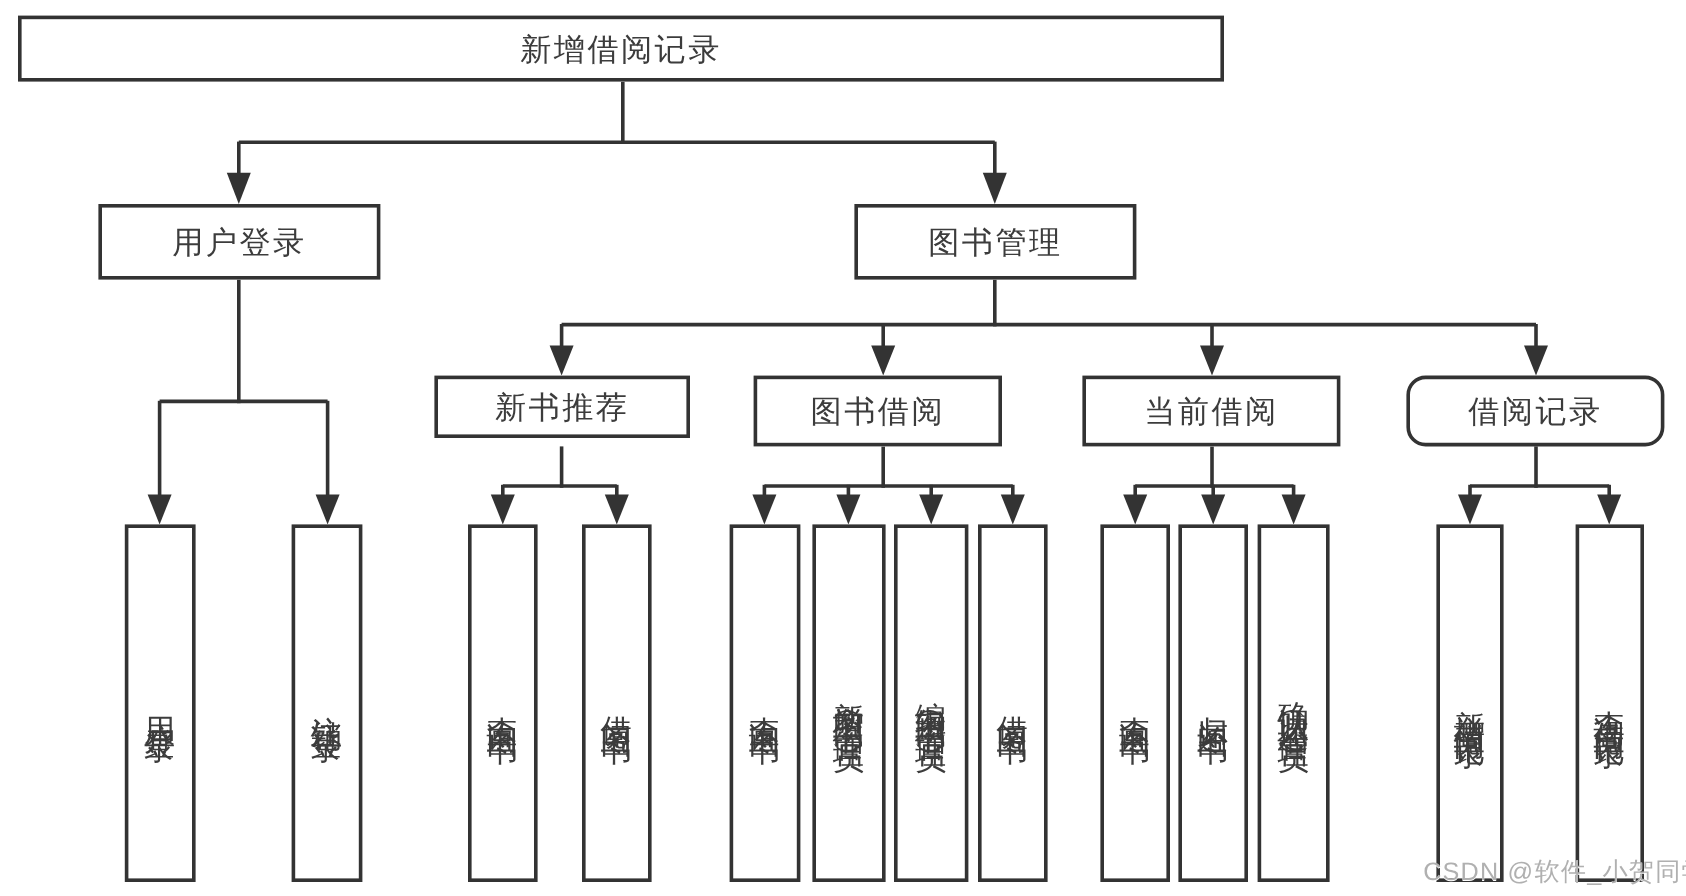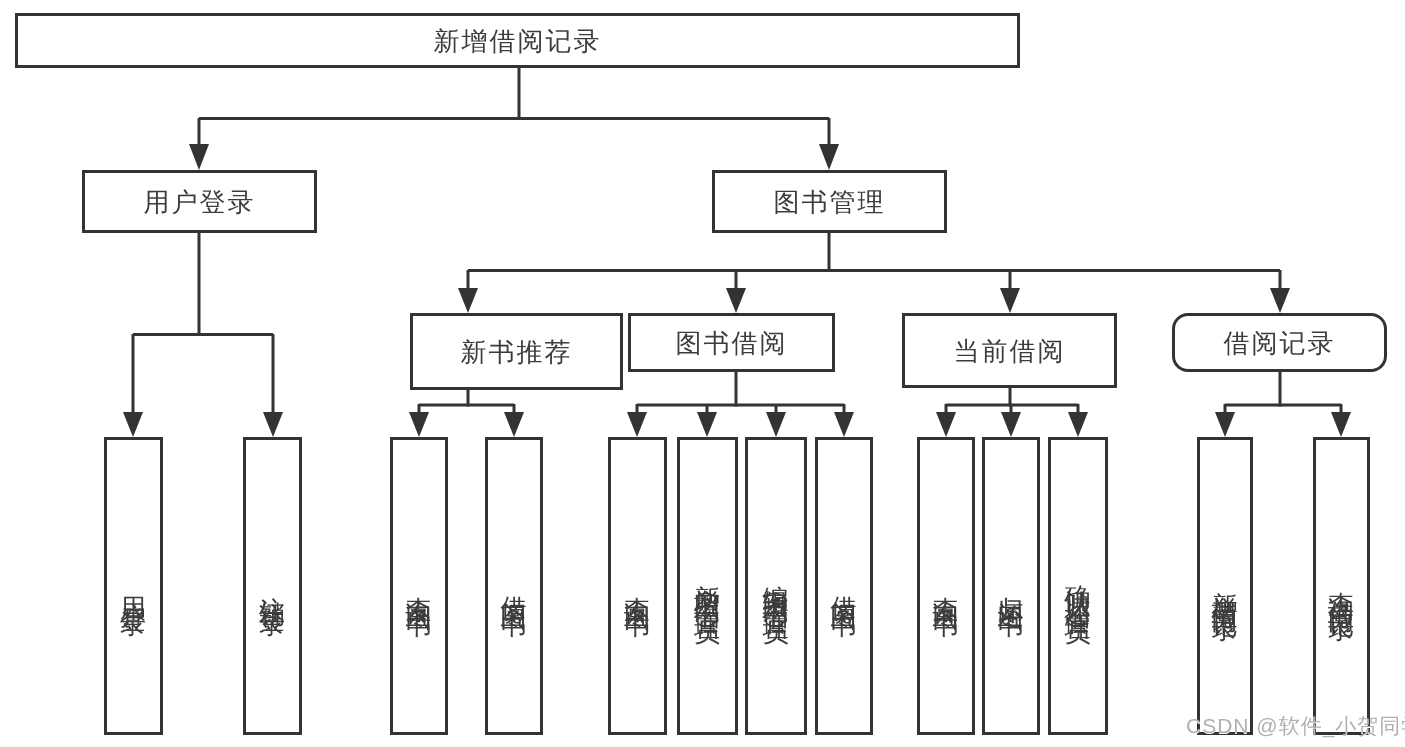--- a/index.html
+++ b/index.html
@@ -42,23 +42,23 @@
     letter-spacing: 5px;
     font-size: 26px;
     top: 437px;
     height: 298px;
     white-space: normal;
   }
   
   #node-root               { left: 15px;   top: 13px;  width: 1005px; height: 55px; }
   #node-user-login         { left: 82px;   top: 170px; width: 235px;  height: 63px; }
   #node-book-management    { left: 712px;  top: 170px; width: 235px;  height: 63px; }
-  #node-new-book-recommend { left: 362px;  top: 313px; width: 213px;  height: 77px; margin-left: 48px; }
+  #node-new-book-recommend { left: 362px;  top: 313px; width: 213px;  height: 52px; }
   #node-book-borrow        { left: 628px;  top: 313px; width: 207px;  height: 59px; }
-  #node-current-borrow     { left: 902px;  top: 313px; width: 215px;  height: 75px; }
+  #node-current-borrow     { left: 902px;  top: 313px; width: 215px;  height: 59px; }
   #node-borrow-records     { left: 1172px; top: 313px; width: 215px;  height: 59px; border-radius: 16px; }
   
   #leaf-user-login { left: 104px;  width: 59px; }
   #leaf-logout     { left: 243px;  width: 59px; }
   #leaf-nb-query   { left: 390px;  width: 58px; }
   #leaf-nb-borrow  { left: 485px;  width: 58px; }
   #leaf-bb-query   { left: 608px;  width: 59px; }
   #leaf-bb-add     { left: 677px;  width: 61px; }
   #leaf-bb-edit    { left: 745px;  width: 62px; }
   #leaf-bb-borrow  { left: 815px;  width: 58px; }

